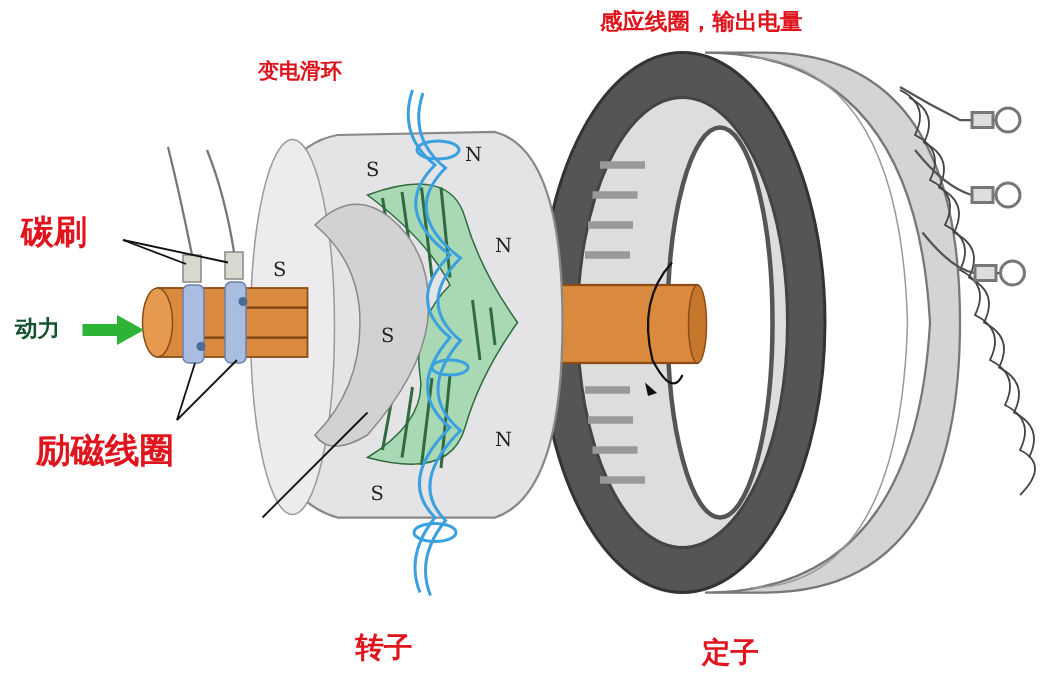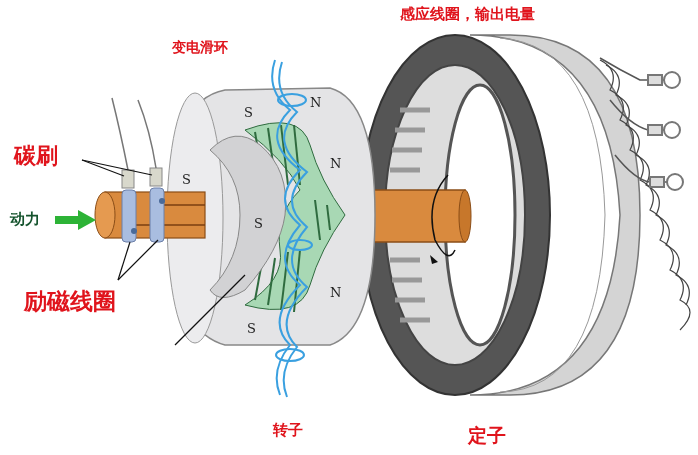--- a/index.html
+++ b/index.html
@@ -1,18 +1,18 @@
 <!DOCTYPE html>
 <html><head>
 <meta charset="utf-8">
 <style>
   html, body { margin: 0; padding: 0; background: #ffffff; }
   body { width: 698px; height: 455px; position: relative; overflow: hidden;
          font-family: "DejaVu Sans", sans-serif; }
-  .label { position: absolute; font-weight: bold; white-space: nowrap; line-height: 1; font-family: Liberation Serif, serif; }
+  .label { position: absolute; font-weight: bold; white-space: nowrap; line-height: 1; }
   .red { color: #e0141c; }
   .green { color: #14532d; }
   svg.art { position: absolute; left: 0; top: 0; }
 </style>
 </head>
 <body>
 
 <svg class="art" width="698" height="455" viewBox="0 0 698 455">
 
   <g>
@@ -128,14 +128,14 @@
     <text x="330" y="168">N</text>
     <text x="330" y="297">N</text>
   </g>
 </svg>
 
 <div class="label red" style="left:400px; top:7px; font-size:15px;">感应线圈，输出电量</div>
 <div class="label red" style="left:172px; top:41px; font-size:14px;">变电滑环</div>
 <div class="label red" style="left:14px; top:145px; font-size:22px;text-align:center;">碳刷</div>
 <div class="label green" style="left:10px; top:212px; font-size:15px;">动力</div>
 <div class="label red" style="left:24px; top:290px; font-size:23px;">励磁线圈</div>
-<div class="label red" style="left:237px; top:423px; font-size:15px;margin-left:36px;">转子</div>
+<div class="label red" style="left:237px; top:423px; font-size:19px;">转子</div>
 <div class="label red" style="left:468px; top:426px; font-size:19px;">定子</div>
 
 </body></html>

